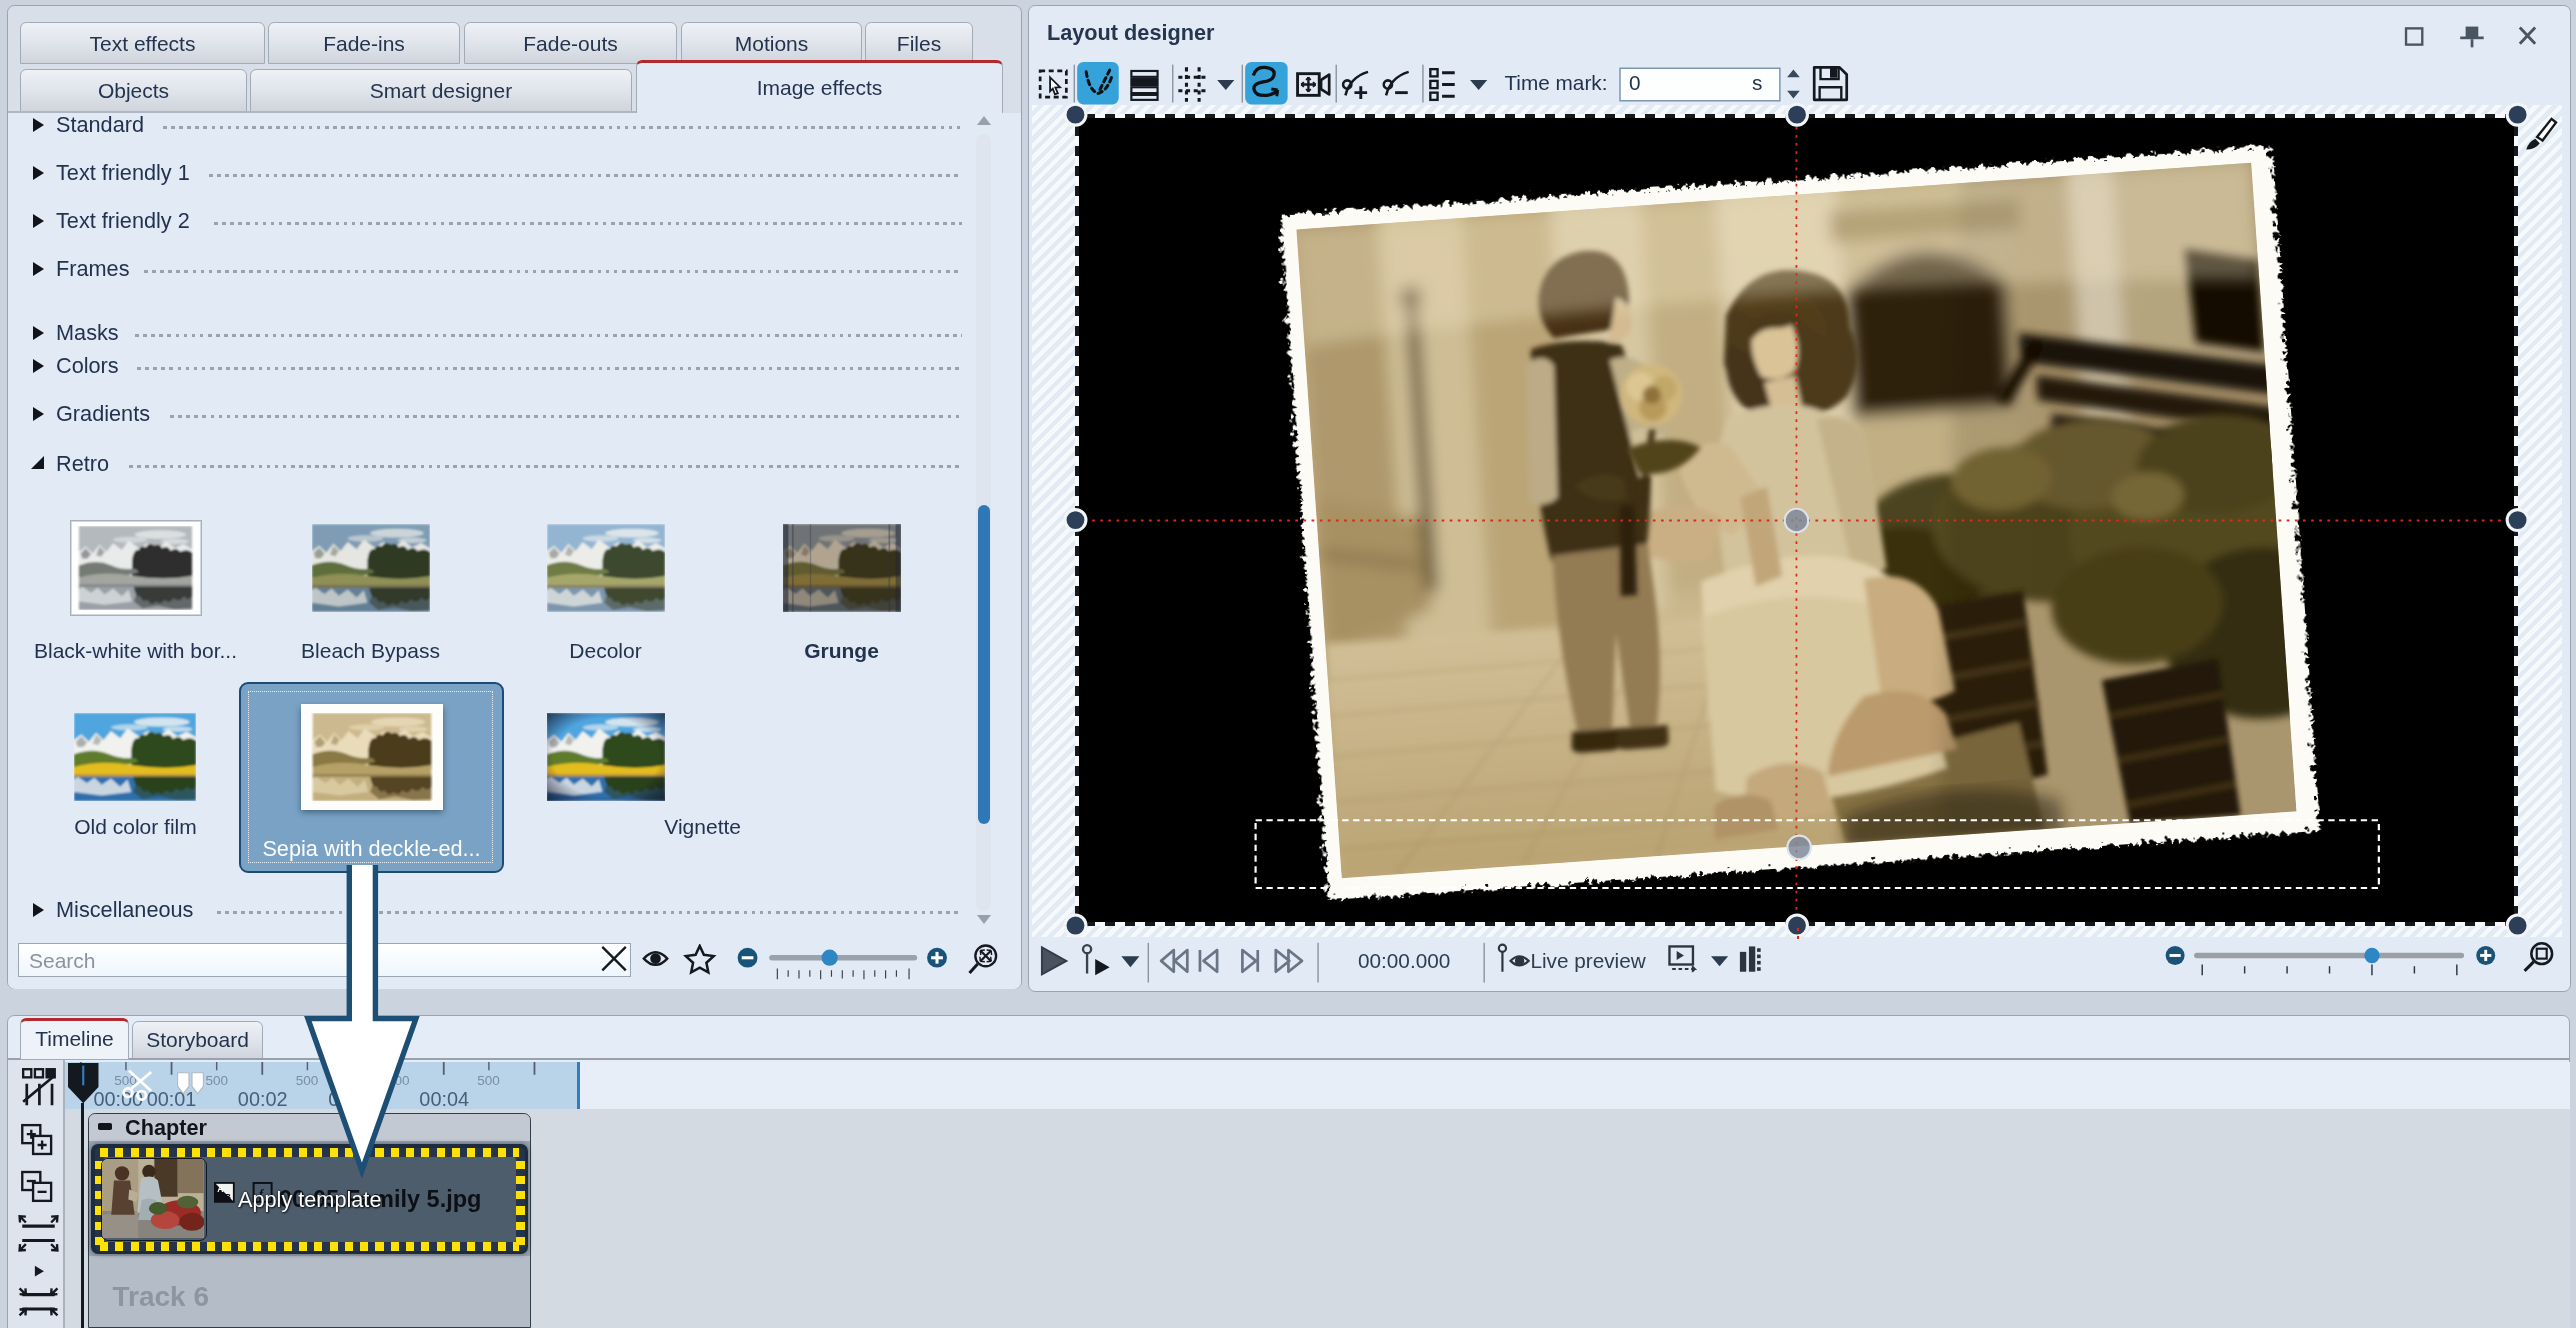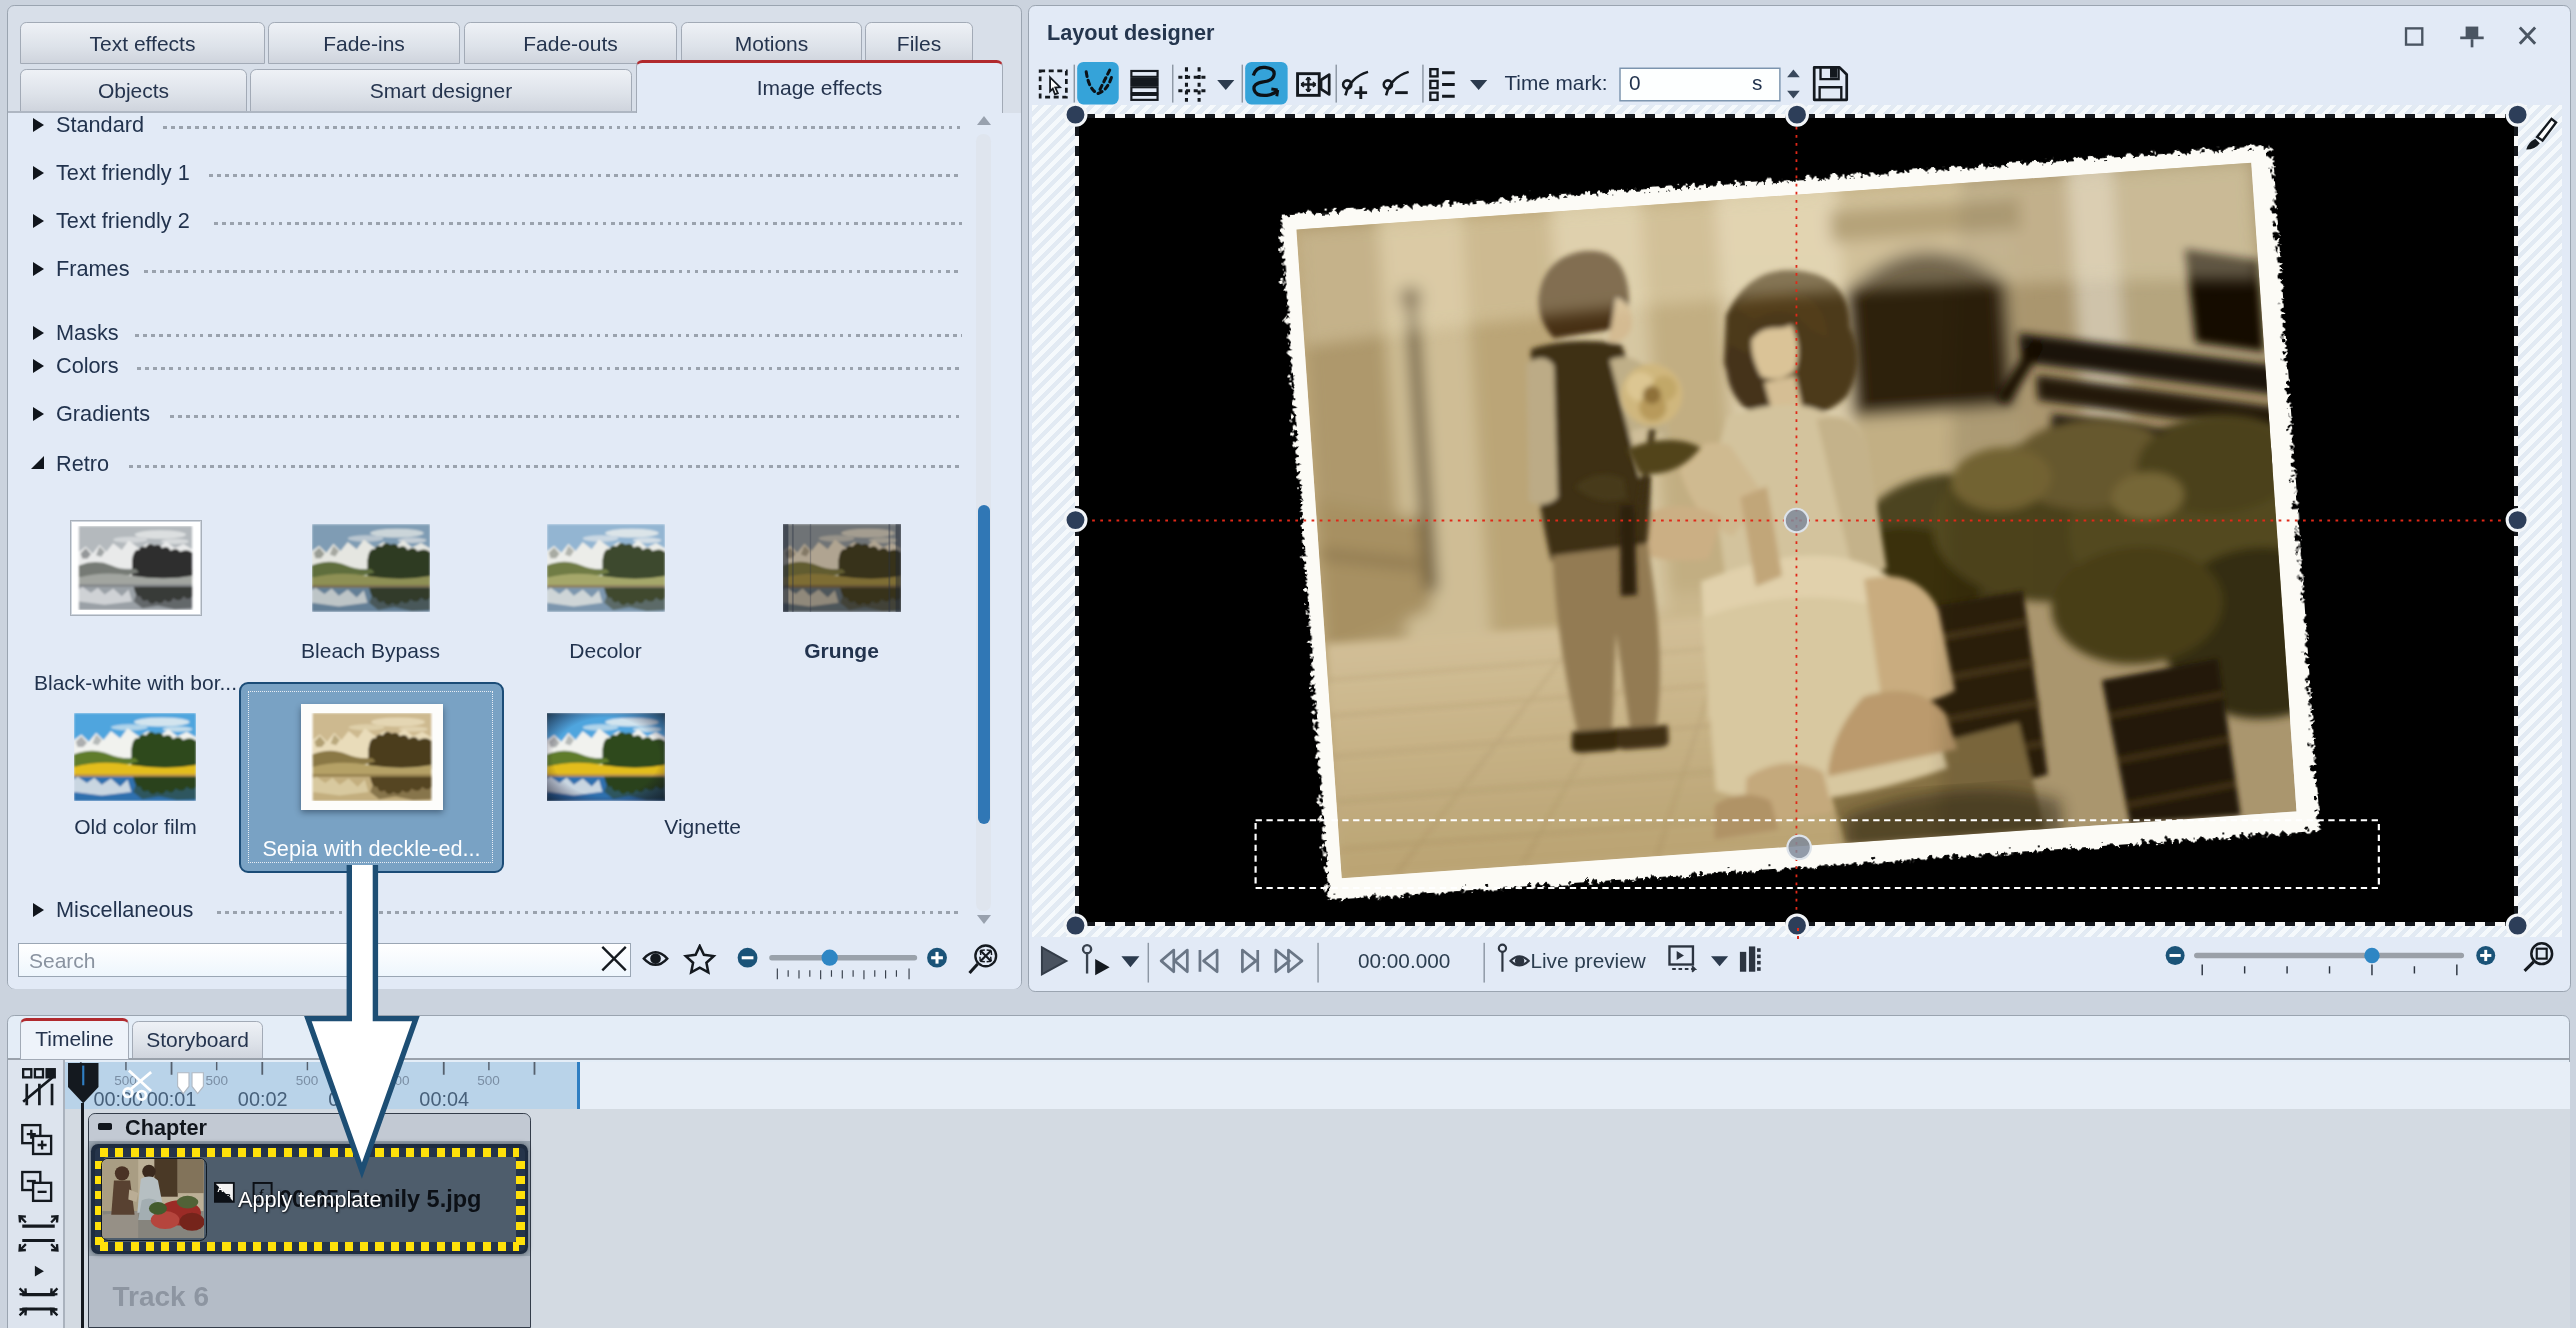--- a/index.html
+++ b/index.html
@@ -140,21 +140,21 @@
         <use href="#scene"></use>
       </g>
     <rect x="0" y="0" width="132" height="98" fill="#4a3418" opacity="0.22"></rect>
     <rect x="0" y="0" width="6" height="98" fill="#1d2636" opacity="0.55"></rect>
       <rect x="126" y="0" width="6" height="98" fill="#1d2636" opacity="0.45"></rect>
     <rect x="10" y="0" width="2" height="98" fill="#2a3143" opacity="0.4"></rect>
       <rect x="30" y="0" width="1.5" height="98" fill="#2a3143" opacity="0.3"></rect>
       <rect x="118" y="0" width="2" height="98" fill="#2a3143" opacity="0.4"></rect>
   </svg>
 </div>
-<div class="tlabel" style="left:0px;   top:639px; width:271px;margin-top:32px;">Black-white with bor...</div>
+<div class="tlabel" style="left:0px;   top:639px; width:271px;">Black-white with bor...</div>
 <div class="tlabel" style="left:235px; top:639px; width:271px;">Bleach Bypass</div>
 <div class="tlabel" style="left:470px; top:639px; width:271px;">Decolor</div>
 <div class="tlabel" style="left:706px; top:639px; width:271px;font-weight:bold;">Grunge</div>
 
 <div class="abs" style="left:74px; top:713px; width:122px; height:88px;">
     <svg class="sc-old" width="122" height="88" viewBox="0 0 132 98" preserveAspectRatio="none">
       <g filter="url(#thb)">
         <use href="#scene"></use>
       </g>
     </svg>

